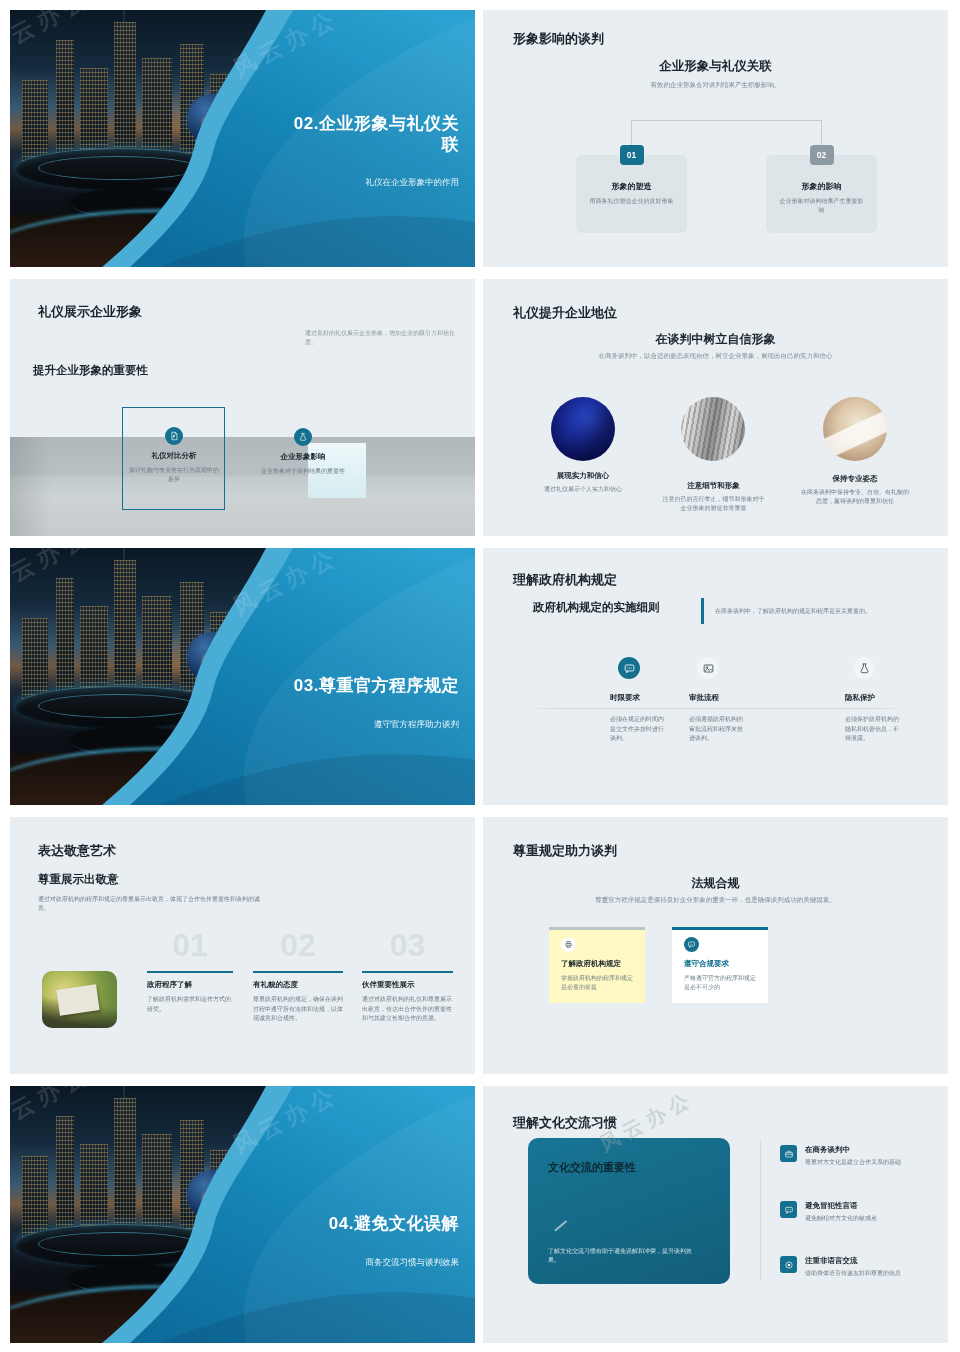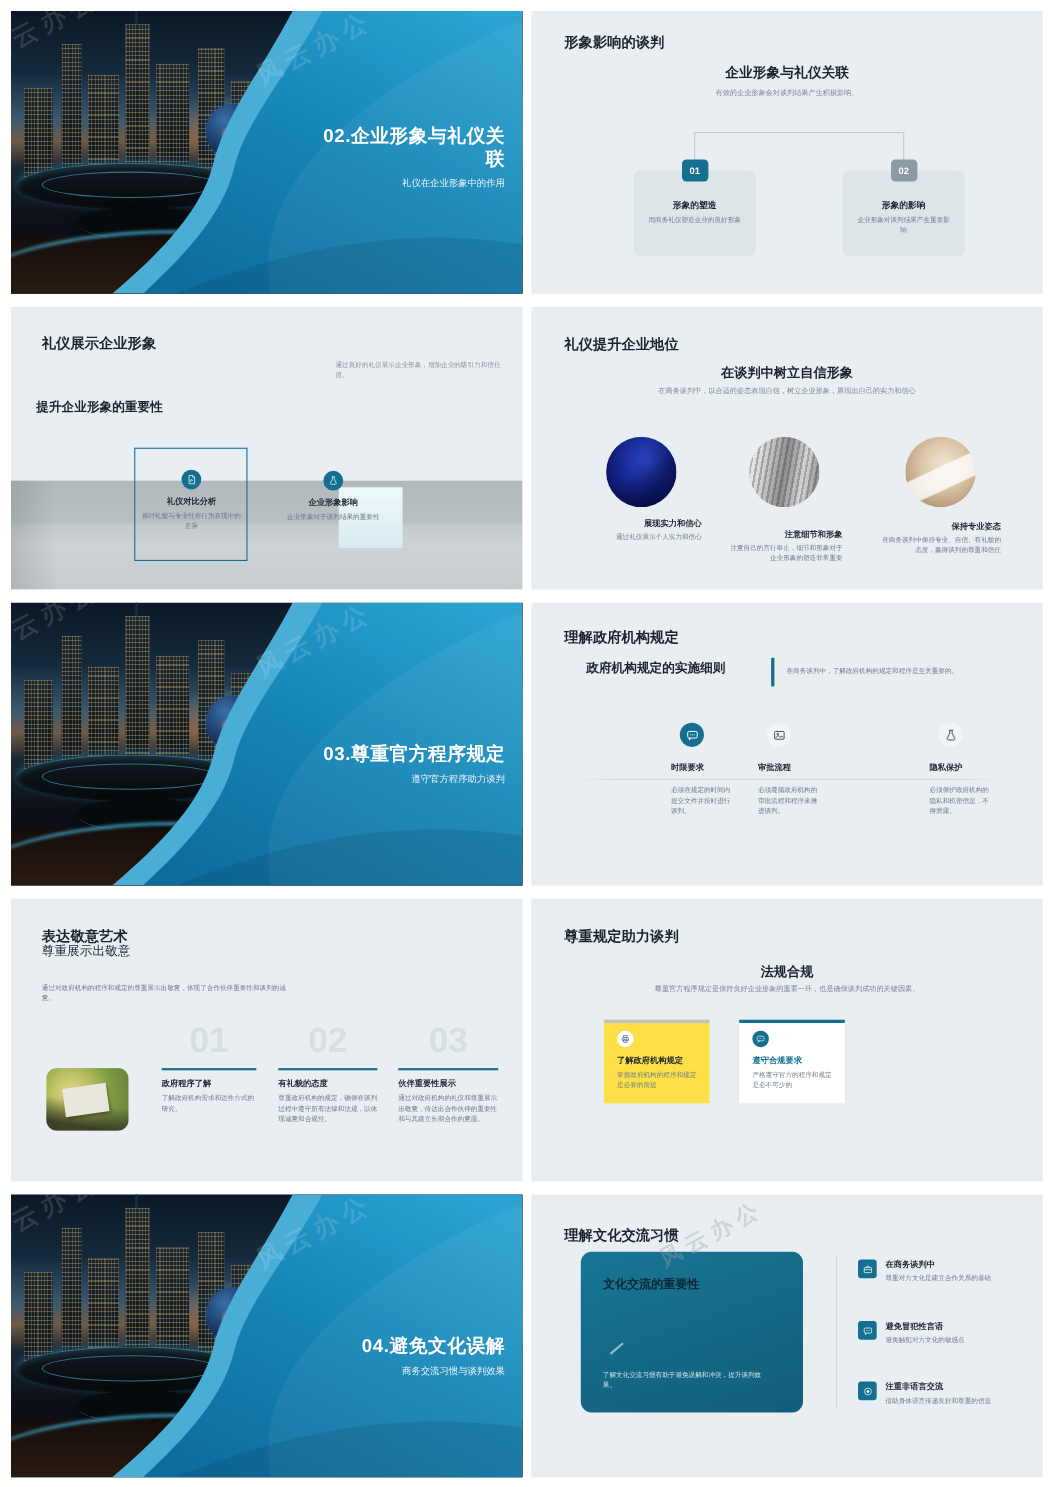--- a/index.html
+++ b/index.html
@@ -45,21 +45,21 @@
   .tablebase { position:absolute; left:60px; top:178px; width:120px; height:30px; border-radius:50%;
     background:#070a0d; border-bottom:1px solid rgba(80,190,235,.35); box-shadow:0 3px 8px rgba(0,0,0,.8); }
   .floor { position:absolute; left:0; top:205px; width:100%; height:52px;
     background:linear-gradient(180deg,#140e0a,#2a1a12); }
   .streak { position:absolute; left:-40px; top:200px; width:320px; height:90px; border-radius:50%;
     border-top:3px solid rgba(80,205,250,.7); filter:blur(1.5px); transform:rotate(-3deg); }
   .wave { position:absolute; inset:0; width:100%; height:100%; }
   .cover-text { position:absolute; right:16px; width:176px; text-align:right; color:#fff; }
   .ct-1 { top:104px; } .ct-2 { top:128px; }
   .cover-title { font-size:17px; font-weight:bold; line-height:1.22; letter-spacing:.5px; }
-  .cover-sub { margin-top:6px; font-size:8.5px; color:#eaf6fb; }
+  .cover-sub { margin-top:22px; font-size:8.5px; color:#eaf6fb; }
   .wm { position:absolute; font-size:23px; font-weight:bold; letter-spacing:6px;
     color:rgba(255,255,255,.13); transform:rotate(-28deg); white-space:nowrap; pointer-events:none; }
   .wm-a { left:218px; top:18px; } .wm-b { left:-30px; top:-2px; }
   .wm-gray { color:rgba(150,165,172,.35); font-size:20px; left:112px; top:22px; }
 
   
   .conn { position:absolute; background:#c2ccd2; }
   .num-card { position:absolute; top:145px; width:111px; height:78px; background:#dee5e9; border-radius:6px; text-align:center; padding-top:26px; }
   .num-badge { position:absolute; top:-10px; left:50%; transform:translateX(-50%); width:24px; height:20px; border-radius:4px;
     color:#fff; font-size:8.5px; font-weight:bold; line-height:20px; text-align:center; }
@@ -80,21 +80,21 @@
   .feat-box { position:absolute; left:112px; top:128px; width:103px; height:103px; border:1.5px solid #15708f; }
 
   
   .circ { position:absolute; top:118px; width:64px; height:64px; border-radius:50%; }
   .ph-blue { background:linear-gradient(125deg, rgba(0,0,20,0) 40%, rgba(0,0,30,.45) 72%),
     radial-gradient(circle at 60% 35%, #2b49c8 0%, #1b2fa0 35%, #0d1668 70%, #070d3e 100%); }
   .ph-city { background:repeating-linear-gradient(100deg, rgba(40,40,40,.28) 0 2px, transparent 2px 5px),
     linear-gradient(100deg,#f5f5f5 0%,#cfcfcf 25%,#8e8e8e 50%,#d8d8d8 75%,#6f6f6f 100%); }
   .ph-hands { background:linear-gradient(155deg, transparent 44%, rgba(255,255,255,.8) 46%, rgba(255,255,255,.8) 68%, transparent 70%),
     radial-gradient(circle at 55% 40%, #f0e6d4 0%, #dcc7a8 40%, #b89a7c 75%, #9c7f63 100%); }
-  .circ-cap { position:absolute; text-align:right; }
+  .circ-cap { position:absolute; text-align:center; }
   .cc-title { font-size:7.5px; font-weight:bold; color:#1b262c; }
   .cc-desc { margin-top:4px; font-size:6px; line-height:1.55; color:#6f7e86; }
 
   
   .vbar { position:absolute; left:218px; top:50px; width:3px; height:26px; background:#15708f; }
   .gov-col { position:absolute; width:70px; }
   .gov-ic { width:22px; height:22px; border-radius:50%; background:#f0f5f6; color:#3e4e56;
     display:flex; align-items:center; justify-content:center; margin-left:8px; }
   .gov-ic.teal { background:#15708f; color:#fff; }
   .gov-title { margin-top:14px; font-size:7.5px; font-weight:bold; color:#1b262c; }
@@ -108,21 +108,21 @@
   .step-line { position:absolute; top:42px; width:100%; height:2px; background:#15708f; }
   .step-title { position:absolute; top:51px; font-size:7.5px; font-weight:bold; color:#1b262c; }
   .step-desc { position:absolute; top:66px; font-size:6px; line-height:1.6; color:#6f7e86; }
   .ph-book { position:absolute; left:32px; top:154px; width:75px; height:57px; border-radius:10px; overflow:hidden;
     background:linear-gradient(10deg, rgba(40,42,30,.8) 14%, transparent 46%),
     radial-gradient(circle at 30% 40%, #e8d98a 0%, #b8c061 30%, #7f9a45 60%, #5c7a38 100%); }
   .ph-book::after { content:""; position:absolute; left:16px; top:16px; width:40px; height:26px;
     background:#e9e7dc; transform:rotate(-8deg); box-shadow:1px 2px 3px rgba(0,0,0,.35); }
 
   
-  .rule-card { position:absolute; top:110px; width:96px; height:76px; background:#fde047; padding:10px 10px 0 12px; }
+  .rule-card { position:absolute; top:110px; width:96px; height:76px; background:#fef9c3; padding:10px 10px 0 12px; }
   .rule-card.mid { background:#ffffff; }
   .rc-bar { position:absolute; left:0; top:0; width:100%; height:2.5px; background:#b9c3c8; }
   .rc-bar.teal { background:#0f7093; }
   .rc-ic { width:15px; height:15px; border-radius:50%; background:#fff; color:#4a5a62;
     display:flex; align-items:center; justify-content:center; }
   .rc-ic.teal { background:#15708f; color:#fff; }
   .rc-title { margin-top:7px; font-size:7.5px; font-weight:bold; color:#1b262c; }
   .rc-title.teal { color:#15708f; }
   .rc-desc { margin-top:5px; font-size:6px; line-height:1.55; color:#6f7e86; }
 
@@ -368,21 +368,21 @@
             <use href="#i-flask"></use>
           </svg>
         </div>
       <div class="gov-title">隐私保护</div>
       <div class="gov-desc">必须保护政府机构的隐私和机密信息，不得泄露。</div>
     </div>
   </div>
 
   <div class="slide">
     <div class="s-head" style="left:28px;top:25px;">表达敬意艺术</div>
-    <div style="position:absolute;left:28px;top:40px;font-size:11.5px;font-weight:normal;color:#1b262c;">尊重展示出敬意</div>
+    <div style="position:absolute;left:28px;top:55px;font-size:11.5px;font-weight:bold;color:#1b262c;">尊重展示出敬意</div>
     <div class="small" style="position:absolute;left:28px;top:78px;width:225px;">通过对政府机构的程序和规定的尊重展示出敬意，体现了合作伙伴重要性和谈判的诚意。</div>
     <div class="ph-book"></div>
 
     <div class="step" style="left:137px;width:86px;">
       <div class="ghost">01</div>
       <div class="step-line"></div>
       <div class="step-title">政府程序了解</div>
       <div class="step-desc" style="width:86px;">了解政府机构需求和运作方式的研究。</div>
     </div>
     <div class="step" style="left:243px;width:90px;">

